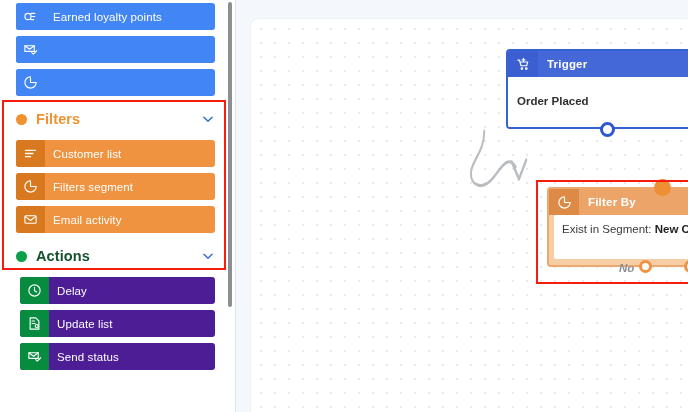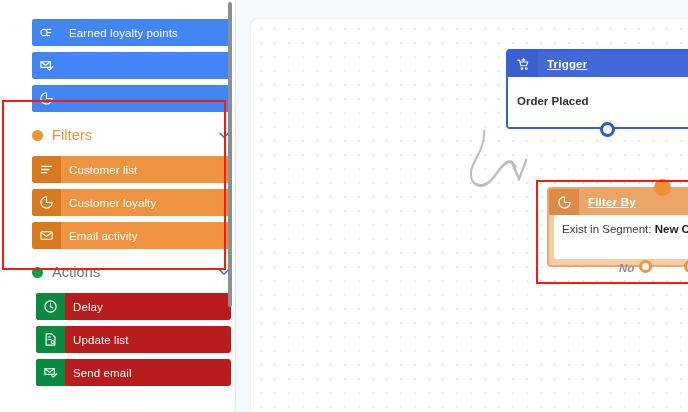--- a/index.html
+++ b/index.html
@@ -15,21 +15,21 @@
   
   #sidebar{
     position:relative;
     width:236px;height:412px;
     background:#ffffff;
     flex:0 0 236px;
     overflow:hidden;
   }
   #sidebar-inner{
     position:absolute;left:0;top:0;width:236px;
-    padding:16px;
+    padding:0;
   }
   .panel{
     background:#ffffff;
     position:relative;
   }
   .item{
     position:relative;
     display:flex;align-items:center;
     height:27px;
     margin:0 21px 6px 16px;
@@ -50,49 +50,49 @@
     padding-left:8px;
     white-space:nowrap;
   }
   
   .item.blue{background:#4285f4;}
   .item.blue .ic{background:#4285f4;}
   
   .item.orange{background:#ef9340;}
   .item.orange .ic{background:#d9791f;}
   
-  .item.green{background:#b91c1c;margin-left:20px;}
+  .item.green{background:#4c1d95;margin-left:20px;}
   .item.green .ic{background:#078c3f;}
 
   .section-head{
     display:flex;align-items:center;
     height:30px;
     margin:8px 21px 6px 16px;
     position:relative;
     cursor:pointer;
     user-select:none;
   }
   .section-head .dot{
     width:11px;height:11px;border-radius:50%;
     flex:0 0 11px;
   }
   .section-head .title{
     font-size:14.5px;
-    font-weight:400;
+    font-weight:700;
     padding-left:9px;
     letter-spacing:.1px;
   }
   .section-head .chev{
     margin-left:auto;
     display:flex;align-items:center;
   }
   .sec-filters .dot{background:#f0922f;}
   .sec-filters .title{color:#f0922f;}
   .sec-actions .dot{background:#0aa04a;}
-  .sec-actions .title{color:#737373;}
+  .sec-actions .title{color:#14532d;}
 
   
   #filters-highlight{
     position:absolute;
     left:2px;top:100px;width:224px;height:170px;
     border:2.5px solid #f81b0e;
     box-sizing:border-box;
     pointer-events:none;
     z-index:9;
   }
@@ -146,21 +146,21 @@
     height:26px;
     position:relative;
   }
   .node .hdr .ic{
     width:30px;height:26px;
     display:flex;align-items:center;justify-content:center;
     flex:0 0 30px;
   }
   .node .hdr .ttl{
     color:#fff;font-size:11.5px;font-weight:600;
-    padding-left:9px;letter-spacing:.2px;text-decoration:underline;
+    padding-left:9px;letter-spacing:.2px;
   }
   .node .body{
     background:#fff;
     position:relative;
   }
 
   
   #node-trigger{
     left:255px;top:30px;width:219px;height:80px;
     border:2px solid #3461d6;
@@ -298,21 +298,21 @@
         </div>
 
         <div class="item orange">
           <span class="ic">
             <svg width="15" height="15" viewBox="0 0 24 24" fill="none" stroke="#fff" stroke-width="1.8" stroke-linecap="round" stroke-linejoin="round">
               <path d="M12 3a9 9 0 1 0 9 9"></path>
                 <path d="M12 12V4.5"></path>
                 <path d="M12 12h8.5"></path>
             </svg>
           </span>
-          <span class="lbl">Customer loyalty</span>
+          <span class="lbl">Filters segment</span>
         </div>
 
         <div class="item orange">
           <span class="ic">
             <svg width="15" height="15" viewBox="0 0 24 24" fill="none" stroke="#fff" stroke-width="1.8" stroke-linecap="round" stroke-linejoin="round">
               <rect x="3" y="6" width="18" height="12" rx="1.5"></rect>
                 <path d="M3.5 7l8.5 6.5L20.5 7"></path>
             </svg>
           </span>
           <span class="lbl">Email activity</span>
@@ -353,21 +353,21 @@
         </div>
 
         <div class="item green">
           <span class="ic">
             <svg width="15" height="15" viewBox="0 0 24 24" fill="none" stroke="#fff" stroke-width="1.8" stroke-linecap="round" stroke-linejoin="round">
               <path d="M3 6h15v9H3z"></path>
                 <path d="M3 6l7.5 5.5L18 6"></path>
                 <path d="M14 17l2.5 2.5L22 14"></path>
             </svg>
           </span>
-          <span class="lbl">Send email</span>
+          <span class="lbl">Send status</span>
         </div>
       </div>
 
     </div>
 
     <div id="filters-highlight"></div>
     <div id="sb-track"></div>
     <div id="sb-thumb"></div>
     <div id="sidebar-shadow"></div>
   </div>

